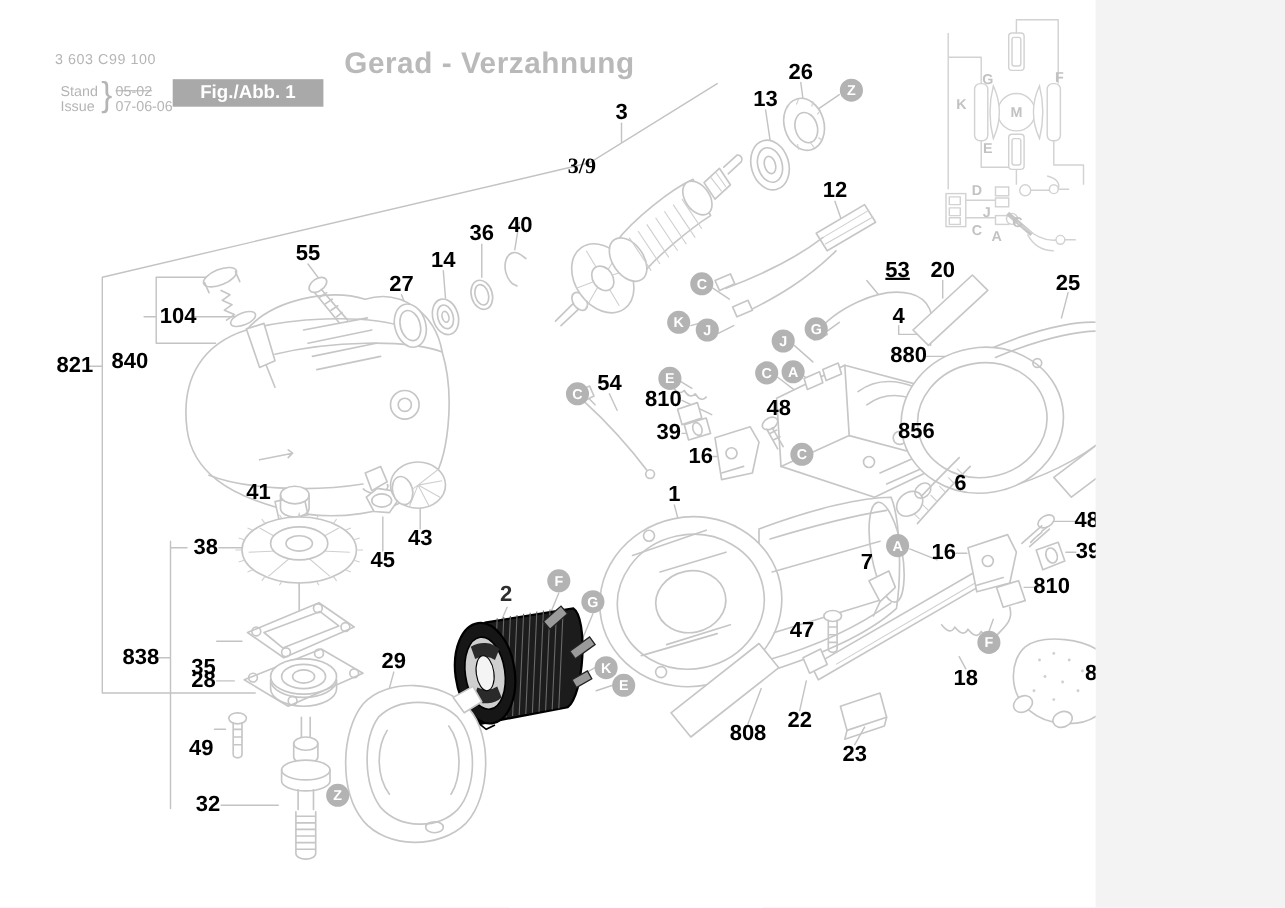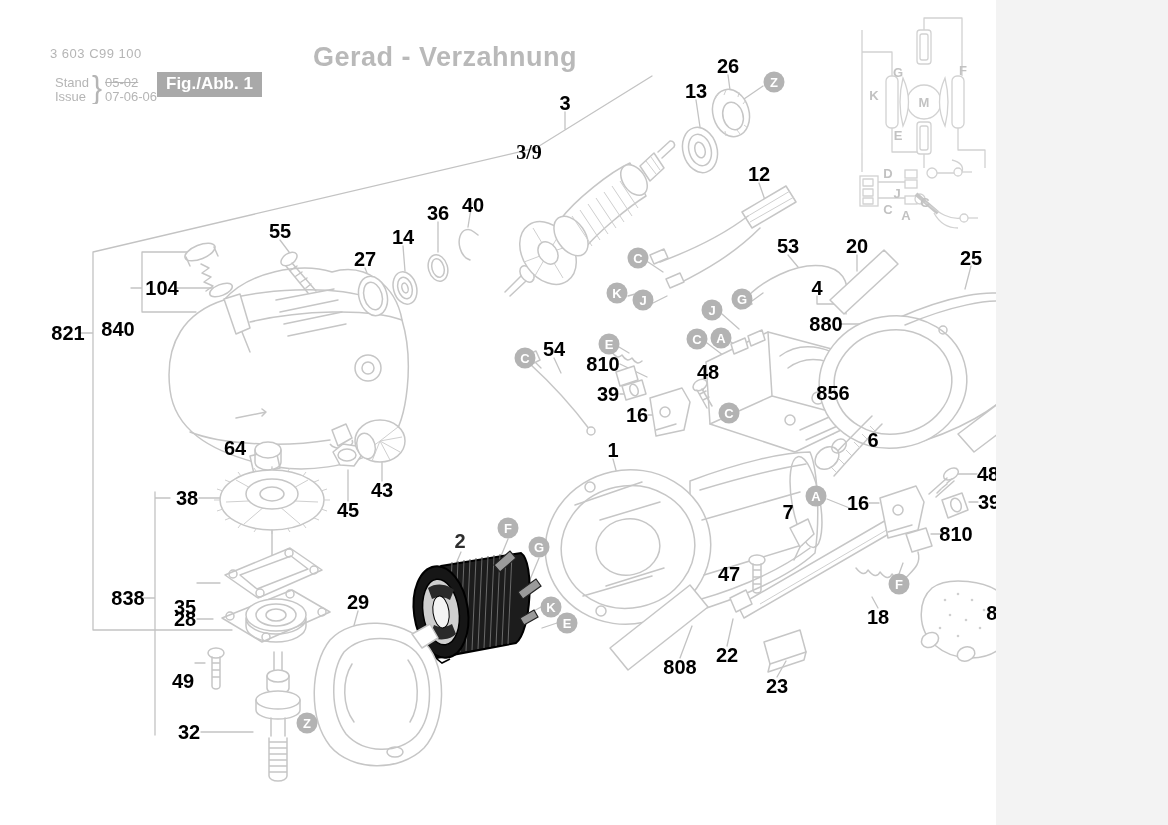--- a/index.html
+++ b/index.html
@@ -6,21 +6,21 @@
   #page{position:relative;width:996px;height:825px;background:#ffffff;overflow:hidden;
         font-family:"Liberation Sans","DejaVu Sans",sans-serif;}
   
   #doc-number{position:absolute;left:50px;top:46px;font-size:13px;letter-spacing:.5px;color:#b5b5b5;}
   #rev-block{position:absolute;left:55px;top:70px;display:flex;align-items:flex-end;color:#b5b5b5;font-size:13px;}
   #rev-labels div{line-height:14px;}
   #rev-brace{font-size:30px;font-weight:400;margin:0 3px;color:#b5b5b5;transform:scaleY(1.05);}
   #rev-values div{line-height:14px;}
   .struck{text-decoration:line-through;}
   #fig-box{position:absolute;left:157px;top:72px;background:#a9a9a9;color:#ffffff;
-           font-size:17px;font-weight:bold;padding:2px 9px 3px;}
+           font-size:17px;font-weight:bold;padding:2px 25px 3px;}
   #title{position:absolute;left:295px;top:42px;width:300px;text-align:center;font-size:27px;
          font-weight:bold;color:#b9b9b9;letter-spacing:.5px;white-space:nowrap;}
   
   #footer{position:absolute;left:985px;top:722px;font-size:12.5px;color:#c6c6c6;line-height:15px;}
   
   .plabel{position:absolute;transform:translate(-50%,-50%);font-size:20px;font-weight:600;
           color:#000000;white-space:nowrap;}
   .plabel.emph{font-size:20px;font-weight:bold;color:#2e2e2e;}
   
   .badge{position:absolute;transform:translate(-50%,-50%);width:21px;height:21px;border-radius:50%;
@@ -365,21 +365,21 @@
       <span class="plabel" style="left: 280px; top: 231px;">55</span>
       <span class="plabel" style="left: 365px; top: 259px;">27</span>
       <span class="plabel" style="left: 403px; top: 237px;">14</span>
       <span class="plabel" style="left: 438px; top: 213px;">36</span>
       <span class="plabel" style="left: 473px; top: 193px; margin-top: 12px;">40</span>
       <span class="plabel" style="left: 565px; top: 103px;">3</span>
       <span class="plabel" style="left: 529px; top: 152px; font-family: Liberation Serif, serif;">3/9</span>
       <span class="plabel" style="left: 696px; top: 91px;">13</span>
       <span class="plabel" style="left: 728px; top: 66px;">26</span>
       <span class="plabel" style="left: 759px; top: 174px;">12</span>
-      <span class="plabel" style="left: 788px; top: 246px;">53</span>
+      <span class="plabel" style="left: 816px; top: 246px; text-decoration: underline;">53</span>
       <span class="plabel" style="left: 857px; top: 246px;">20</span>
       <span class="plabel" style="left: 817px; top: 288px;">4</span>
       <span class="plabel" style="left: 826px; top: 324px;">880</span>
       <span class="plabel" style="left: 971px; top: 258px;">25</span>
       <span class="plabel" style="left: 1029px; top: 258px;">55</span>
       <span class="plabel" style="left: 833px; top: 393px;">856</span>
       <span class="plabel" style="left: 873px; top: 440px;">6</span>
       <span class="plabel" style="left: 1003px; top: 443px;">9</span>
       <span class="plabel" style="left: 554px; top: 349px;">54</span>
       <span class="plabel" style="left: 603px; top: 364px;">810</span>
@@ -393,21 +393,21 @@
       <span class="plabel" style="left: 989px; top: 502px;">39</span>
       <span class="plabel" style="left: 956px; top: 534px;">810</span>
       <span class="plabel" style="left: 878px; top: 617px;">18</span>
       <span class="plabel" style="left: 1011px; top: 599px;">5</span>
       <span class="plabel" style="left: 1003px; top: 613px;">805</span>
       <span class="plabel" style="left: 729px; top: 574px;">47</span>
       <span class="plabel" style="left: 727px; top: 655px;">22</span>
       <span class="plabel" style="left: 777px; top: 686px;">23</span>
       <span class="plabel" style="left: 680px; top: 667px;">808</span>
       <span class="plabel emph" style="left: 460px; top: 541px;">2</span>
-      <span class="plabel" style="left: 235px; top: 448px;">64</span>
+      <span class="plabel" style="left: 235px; top: 448px;">41</span>
       <span class="plabel" style="left: 187px; top: 498px;">38</span>
       <span class="plabel" style="left: 382px; top: 490px;">43</span>
       <span class="plabel" style="left: 348px; top: 510px;">45</span>
       <span class="plabel" style="left: 185px; top: 583px; margin-top: 24px;">35</span>
       <span class="plabel" style="left: 128px; top: 598px;">838</span>
       <span class="plabel" style="left: 185px; top: 619px;">28</span>
       <span class="plabel" style="left: 183px; top: 681px; text-align: center;">49</span>
       <span class="plabel" style="left: 189px; top: 732px;">32</span>
       <span class="plabel" style="left: 358px; top: 602px;">29</span>
       <span class="badge" style="left: 774px; top: 82px;">Z</span>

